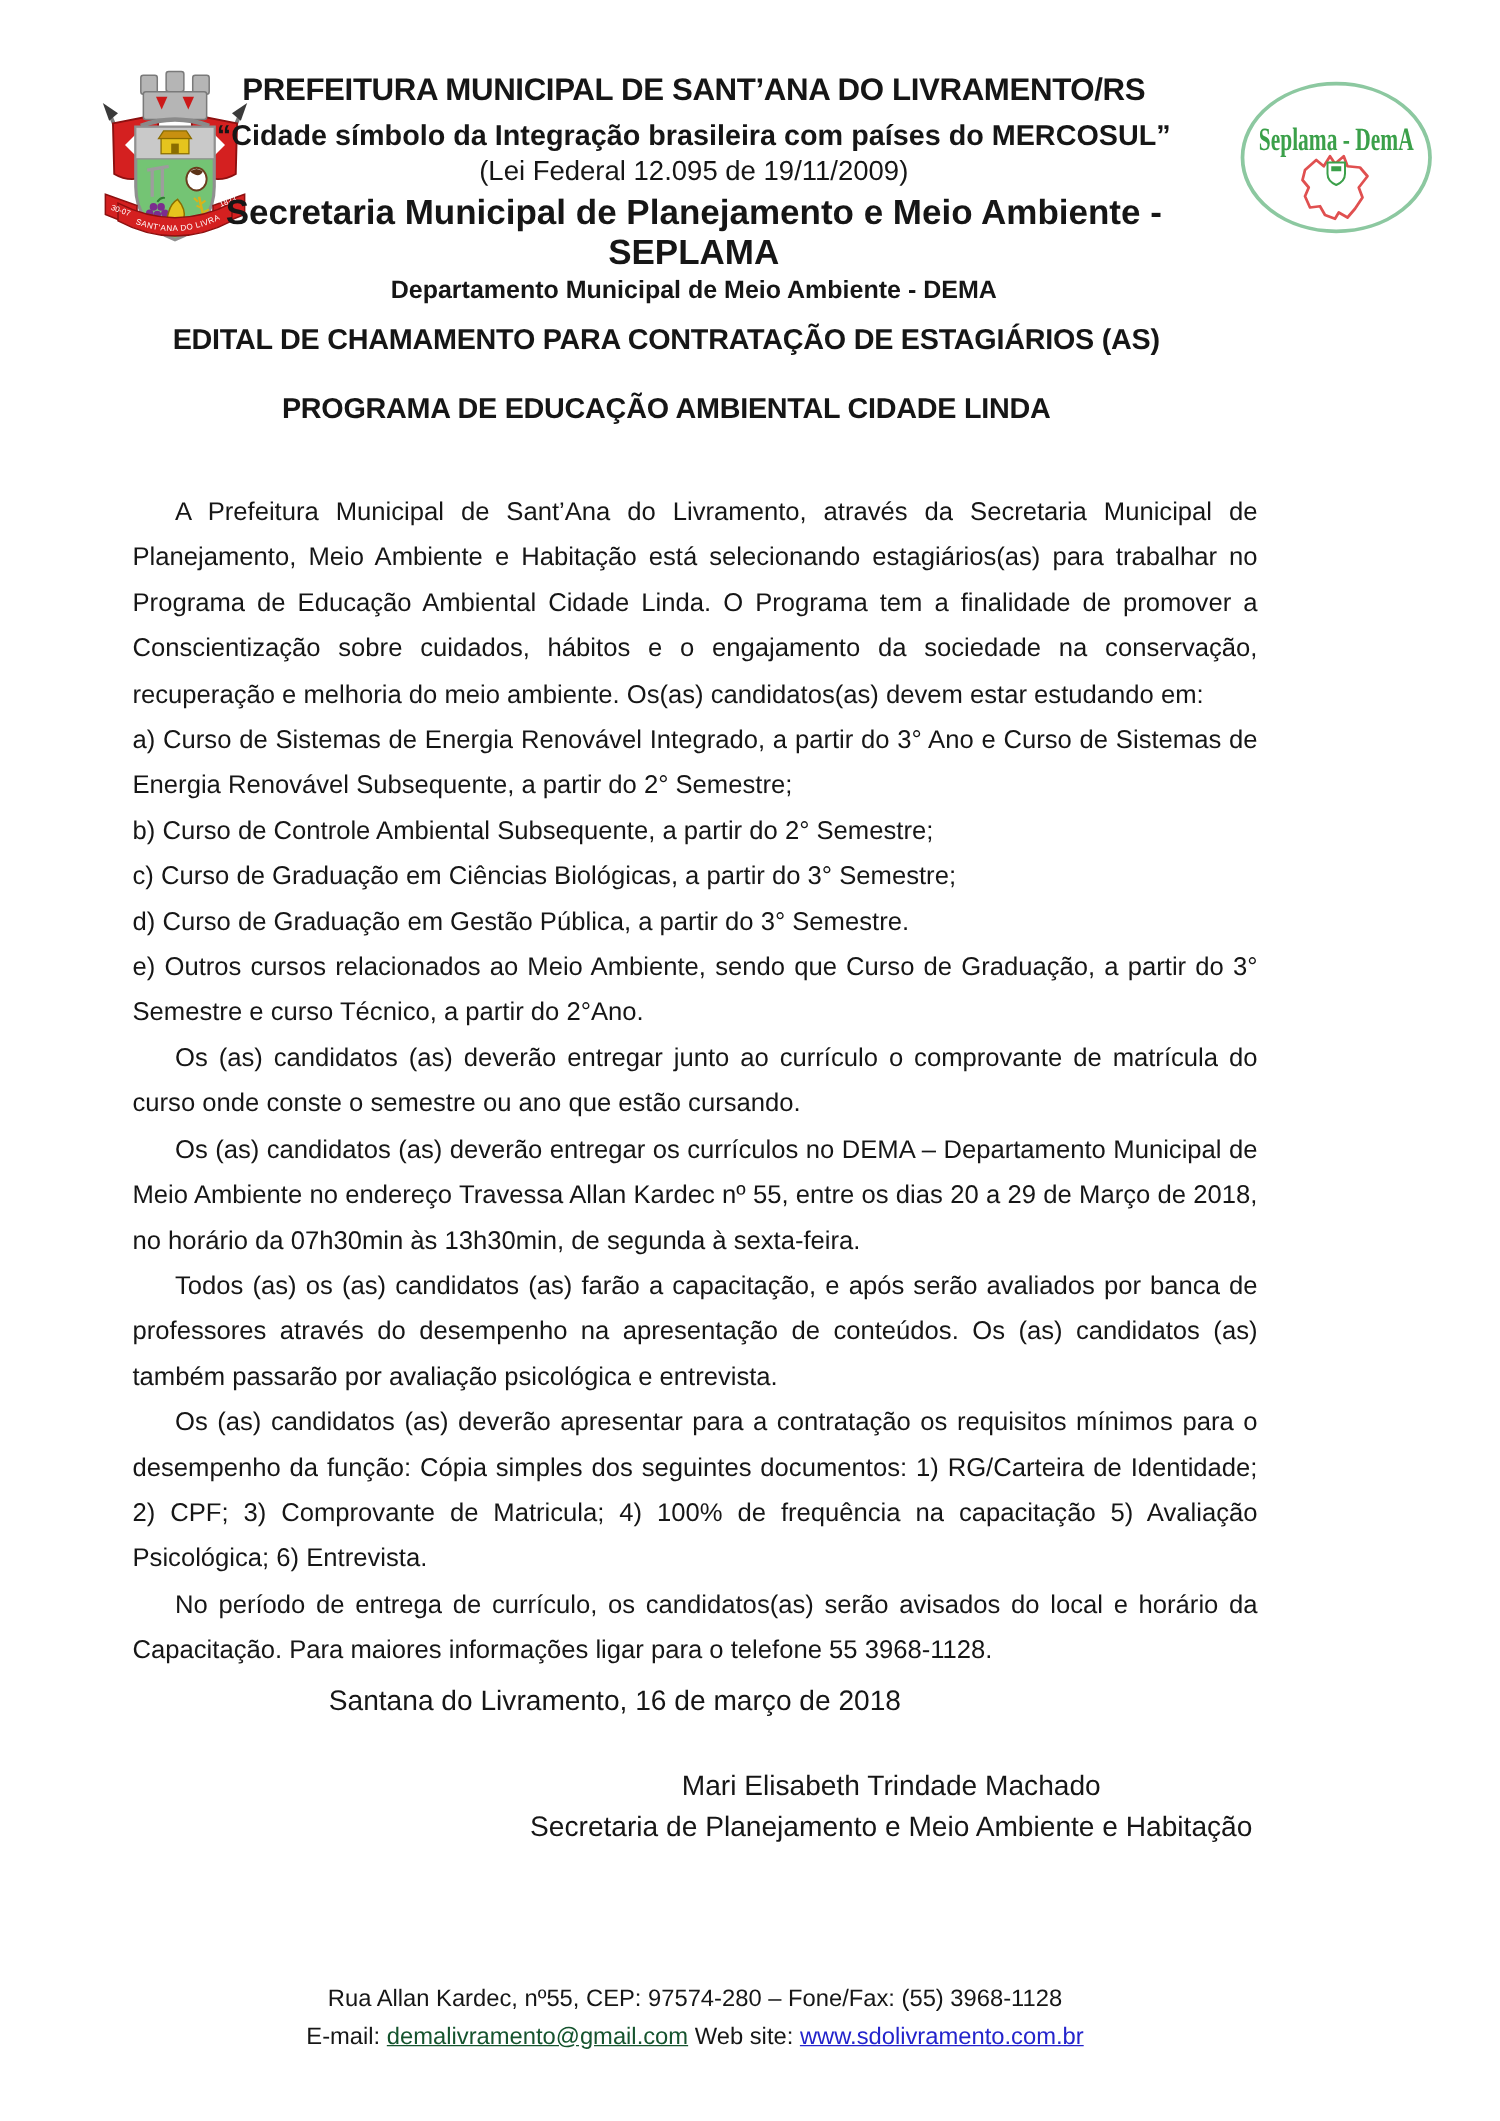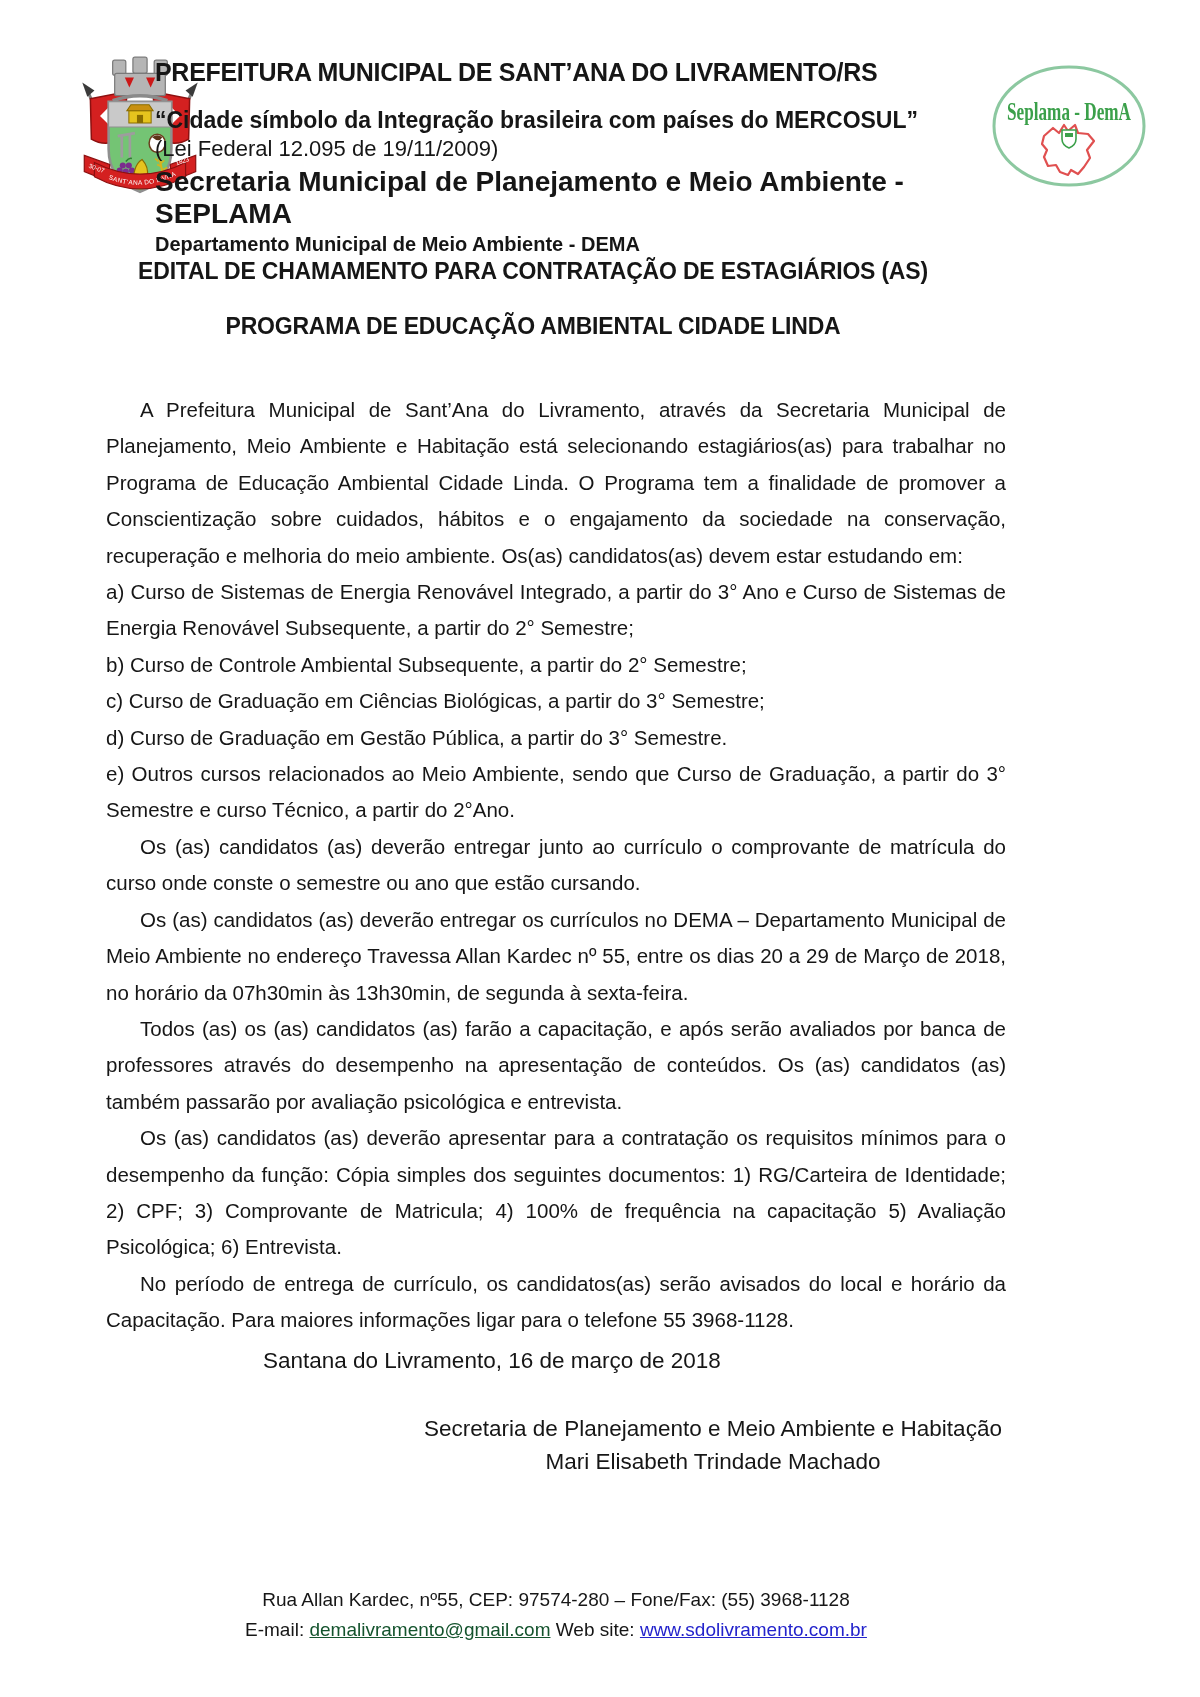--- a/index.html
+++ b/index.html
@@ -9,23 +9,23 @@
     width:1200px; height:1697px;
     margin:0 auto;
     background:#ffffff;
     font-family:"Liberation Sans", sans-serif;
     color:#161616;
     overflow:hidden;
   }
   
   .crest-box { position:absolute; left:72px; top:44px; width:136px; height:158px; }
   .seplama-box { position:absolute; left:991px; top:64px; width:156px; height:124px; }
-  .header-text { position:absolute; left:155px; top:58px; width:800px; text-align:left; }
+  .header-text { position:absolute; left:155px; top:58px; width:800px; text-align:center; }
   .h-org   { font-size:25px; font-weight:bold; letter-spacing:-0.3px; }
-  .h-motto { font-size:23px; font-weight:bold; margin-top:20px; }
+  .h-motto { font-size:23px; font-weight:bold; margin-top:8px; }
   .h-law   { font-size:22px; font-weight:normal; margin-top:2px; }
   .h-secr  { font-size:28px; font-weight:bold; margin-top:4px; }
   .h-dept  { font-size:20px; font-weight:bold; margin-top:3px; }
   
   .title-block { position:absolute; left:106px; top:258px; width:854px; text-align:center; }
   .doc-title    { font-size:23px; font-weight:bold; letter-spacing:-0.2px; }
   .doc-subtitle { font-size:23px; font-weight:bold; margin-top:28px; letter-spacing:-0.2px; }
   
   .body-block {
     position:absolute; left:106px; top:392px; width:900px;
@@ -156,22 +156,22 @@
       <p class="para"><span>e) Outros cursos relacionados ao Meio Ambiente, sendo que Curso de Graduação, a partir do 3° Semestre e curso Técnico, a partir do 2°Ano.</span></p>
       <p class="para indent"><span>Os (as) candidatos (as) deverão entregar junto ao currículo o comprovante de matrícula do curso onde conste o semestre ou ano que estão cursando.</span></p>
       <p class="para indent"><span>Os (as) candidatos (as) deverão entregar os currículos no DEMA – Departamento Municipal de Meio Ambiente no endereço Travessa Allan Kardec nº 55, entre os dias 20 a 29 de Março de 2018, no horário da 07h30min às 13h30min, de segunda à sexta-feira.</span></p>
       <p class="para indent"><span>Todos (as) os (as) candidatos (as) farão a capacitação, e após serão avaliados por banca de professores através do desempenho na apresentação de conteúdos. Os (as) candidatos (as) também passarão por avaliação psicológica e entrevista.</span></p>
       <p class="para indent"><span>Os (as) candidatos (as) deverão apresentar para a contratação os requisitos mínimos para o desempenho da função: Cópia simples dos seguintes documentos: 1) RG/Carteira de Identidade; 2) CPF; 3) Comprovante de Matricula; 4) 100% de frequência na capacitação 5) Avaliação Psicológica; 6)  Entrevista.</span></p>
       <p class="para indent"><span>No período de entrega de currículo, os candidatos(as) serão avisados do local e horário da Capacitação. Para maiores informações ligar para o telefone 55 3968-1128.</span></p>
     </div>
 
   <div class="date-line">Santana do Livramento, 16 de março de 2018</div>
   <div class="sig-block">
+    <div>Mari Elisabeth Trindade Machado</div>
     <div>Secretaria de Planejamento e Meio Ambiente e Habitação</div>
-    <div>Mari Elisabeth Trindade Machado</div>
   </div>
 
   <div class="footer">
     <div>Rua Allan Kardec, nº55, CEP: 97574-280 – Fone/Fax: (55) 3968-1128</div>
     <div>
       <span>E-mail:</span>
       <span class="link" style="color: #14532d;">demalivramento@gmail.com</span>
       <span>Web site:</span>
       <span class="link" style="color: rgb(35, 35, 204);">www.sdolivramento.com.br</span>
     </div>

